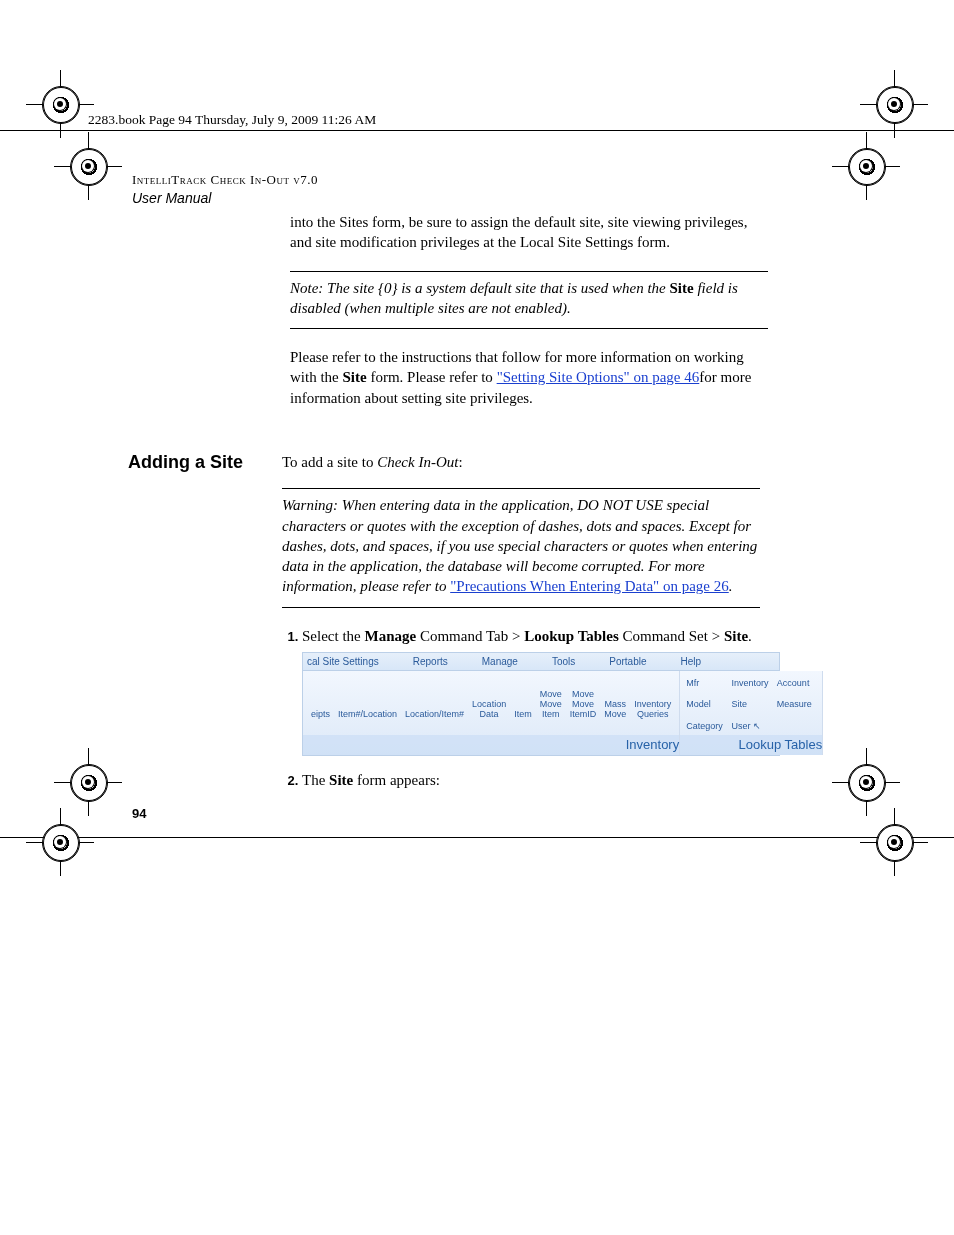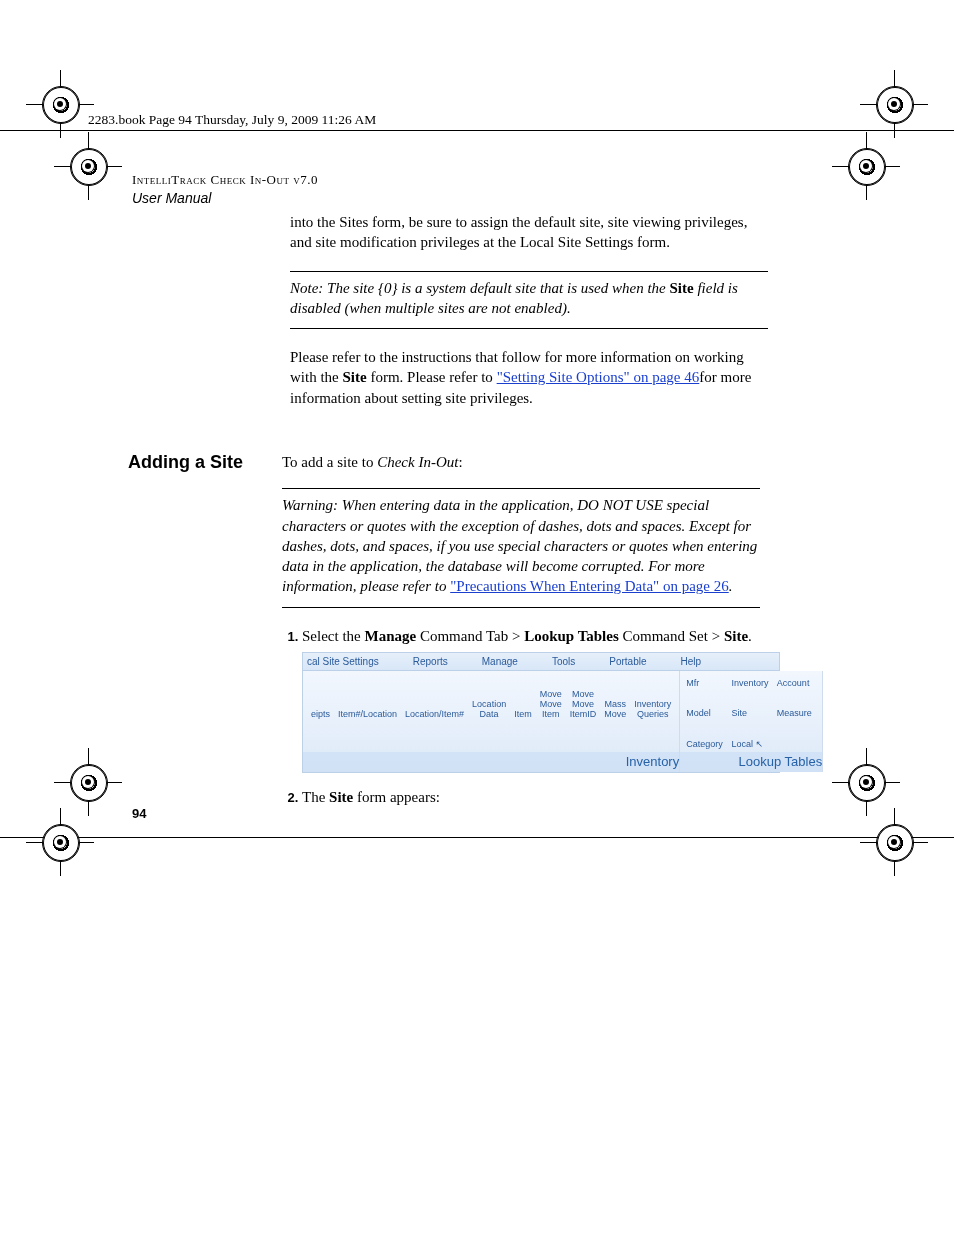--- a/index.html
+++ b/index.html
@@ -118,21 +118,21 @@
     border-right: 1px solid #cfdcee;
     display: flex;
     flex-direction: column;
     justify-content: space-between;
   }
   .ribbon-group.inv { flex: 1 1 auto; }
   .ribbon-group.lookup { flex: 0 0 142px; }
   .ribbon-buttons { display: flex; align-items: flex-end; padding: 6px 4px 2px 4px; }
   .rbtn { text-align: center; margin: 13px 4px; font-size: 9px; line-height: 1.1; color: #2a5a9a; }
   .ribbon-label { text-align: right; font-size: 13px; color: #2762a8; padding: 1px 0 2px 0; background: rgba(200,220,245,0.6); }
-  .lookup-grid { display: grid; grid-template-columns: 1fr 1fr 1fr; gap: 18px 6px; padding: 6px 6px 2px 6px; font-size: 9px; }
+  .lookup-grid { display: grid; grid-template-columns: 1fr 1fr 1fr; gap: 9px 6px; padding: 6px 6px 2px 6px; font-size: 9px; }
   .lookup-grid span { color: #2a5a9a; }
   .cursor-triangle { display: inline-block; }
   .page-number {
     position: absolute;
     left: 132px;
     bottom: 145px;
     font-family: Arial, Helvetica, sans-serif;
     font-weight: bold;
     font-size: 13px;
   }
@@ -284,21 +284,21 @@
               </div>
               <div class="ribbon-group lookup">
                 <div class="lookup-grid">
                   <span>Mfr</span>
                   <span>Inventory</span>
                   <span>Account</span>
                   <span>Model</span>
                   <span>Site</span>
                   <span>Measure</span>
                   <span>Category</span>
-                  <span><span>Local</span> <span class="cursor-triangle">↖</span></span>
+                  <span><span>User</span> <span class="cursor-triangle">↖</span></span>
                   <span></span>
                 </div>
                 <div class="ribbon-label">Lookup Tables</div>
               </div>
             </div>
           </div>
         </li>
         <li>
           <span>The </span><b>Site</b><span> form appears:</span>
         </li>

